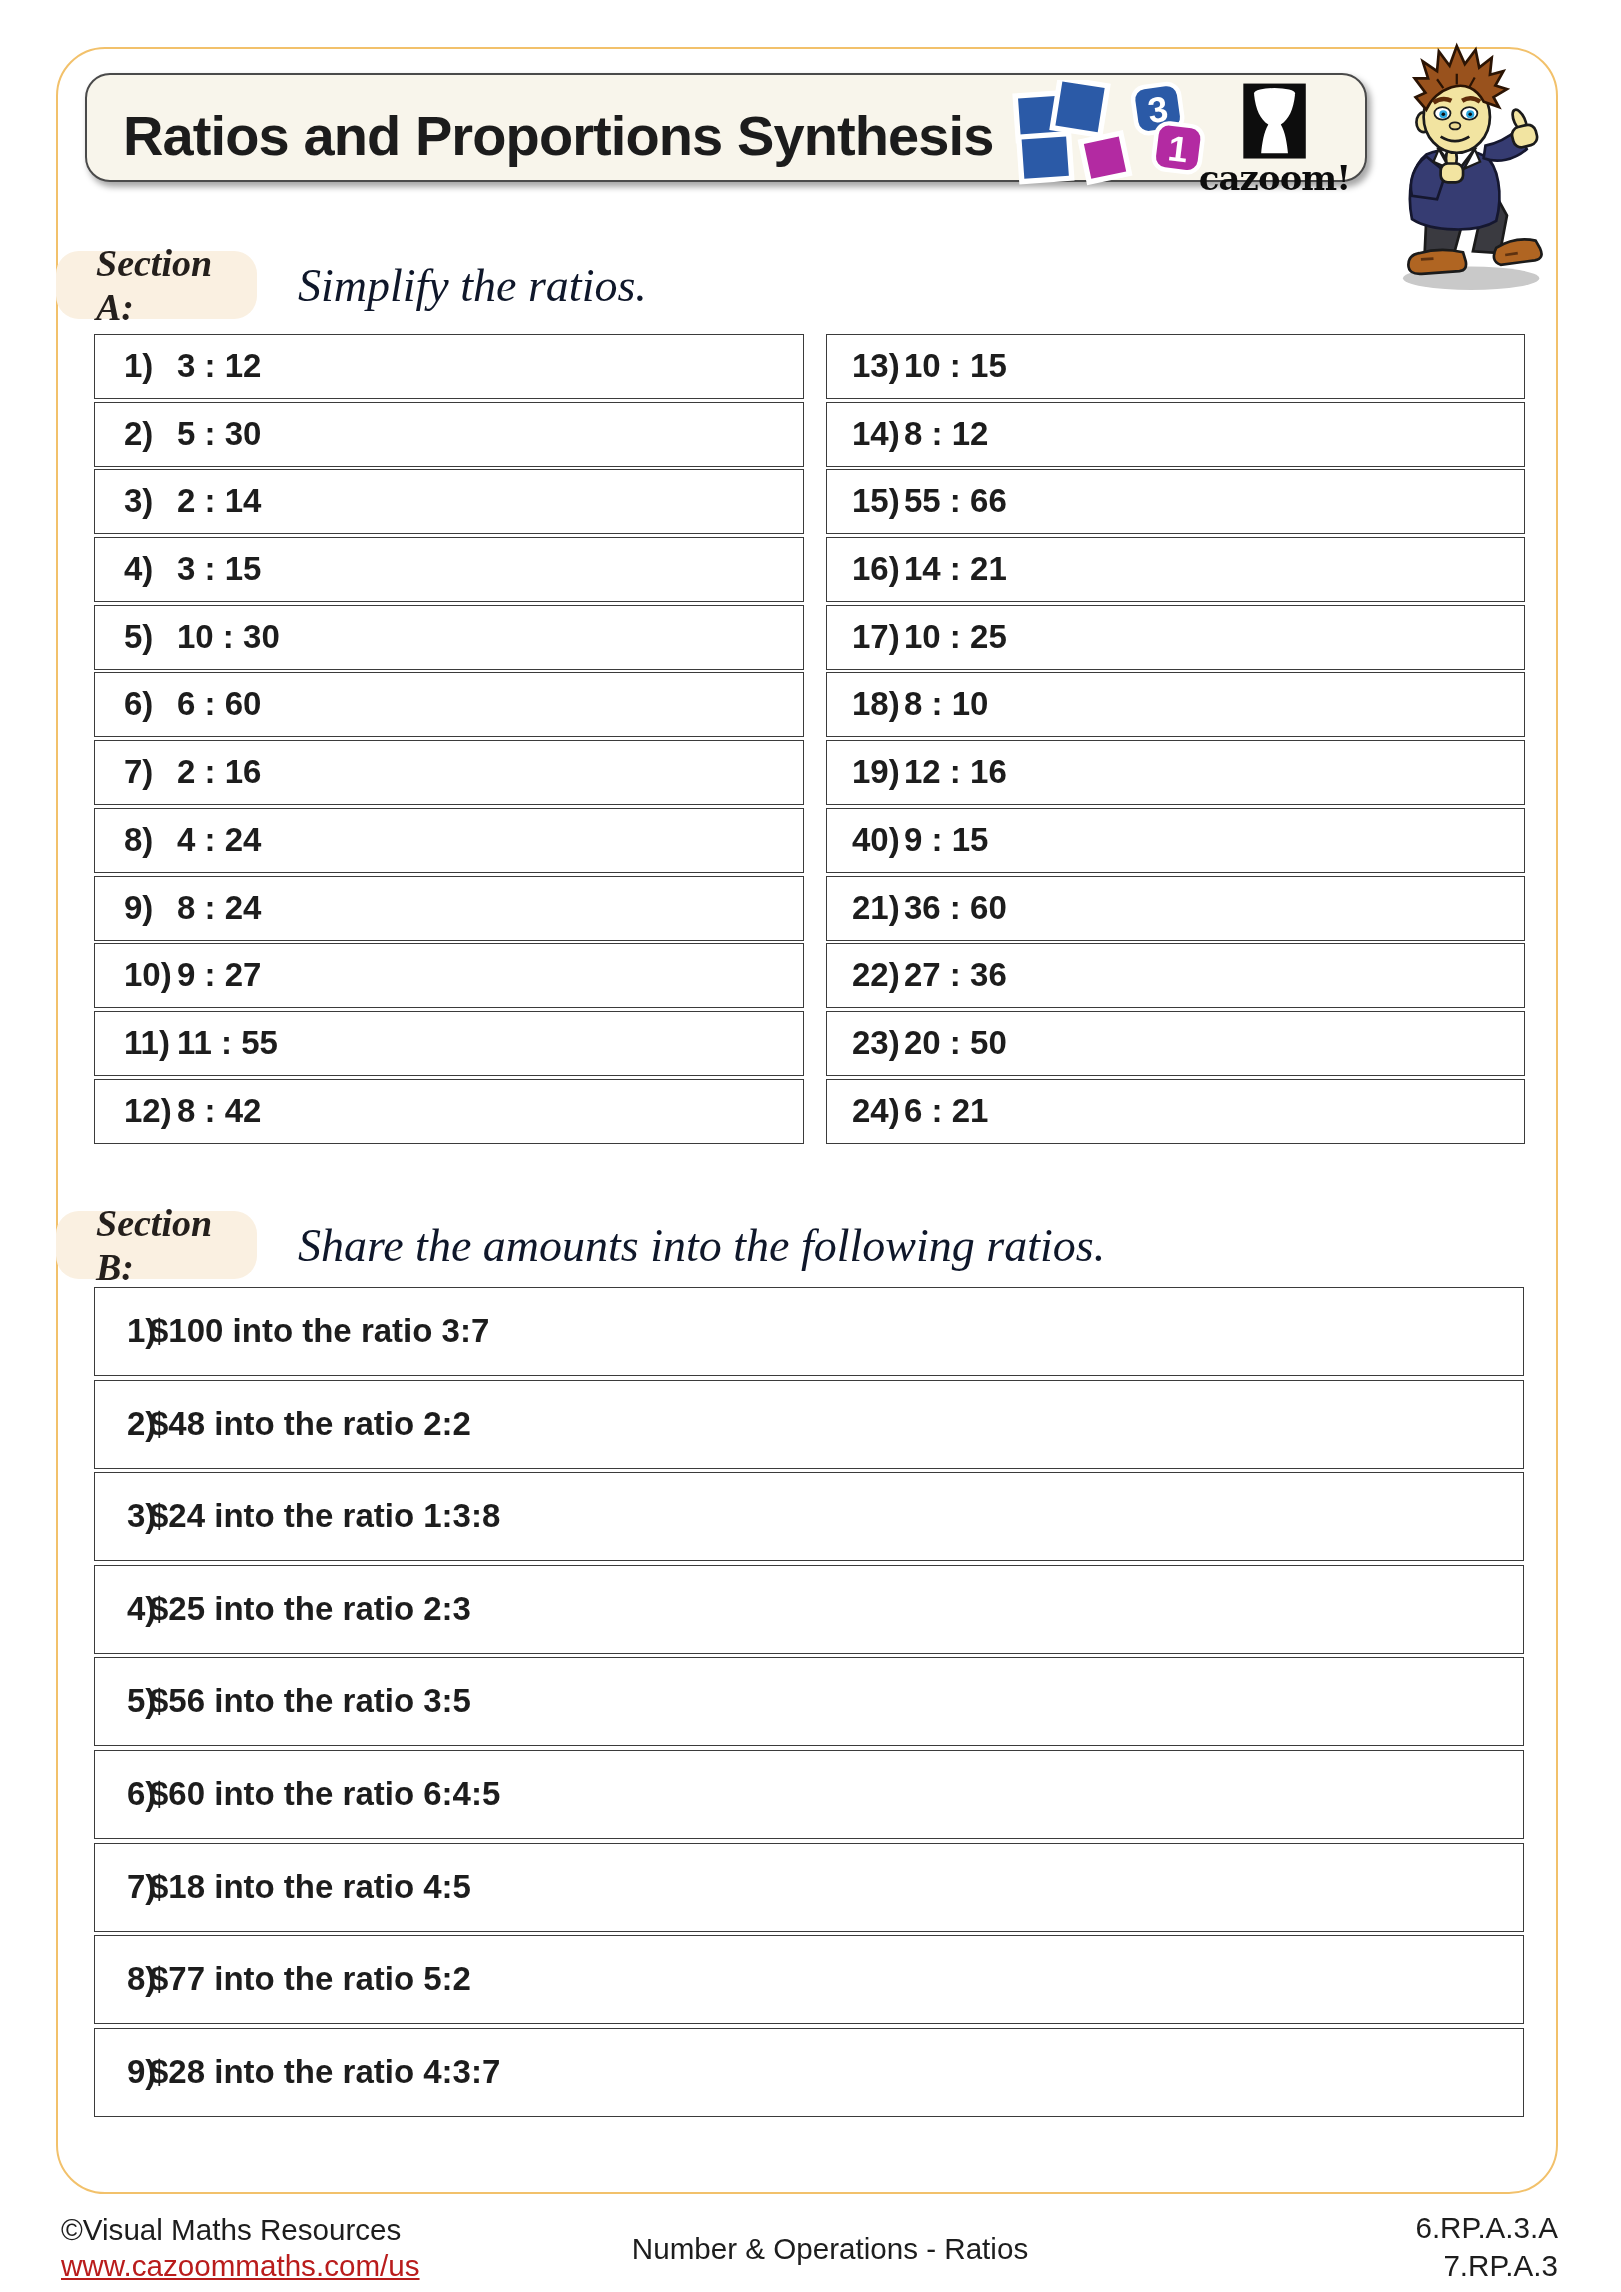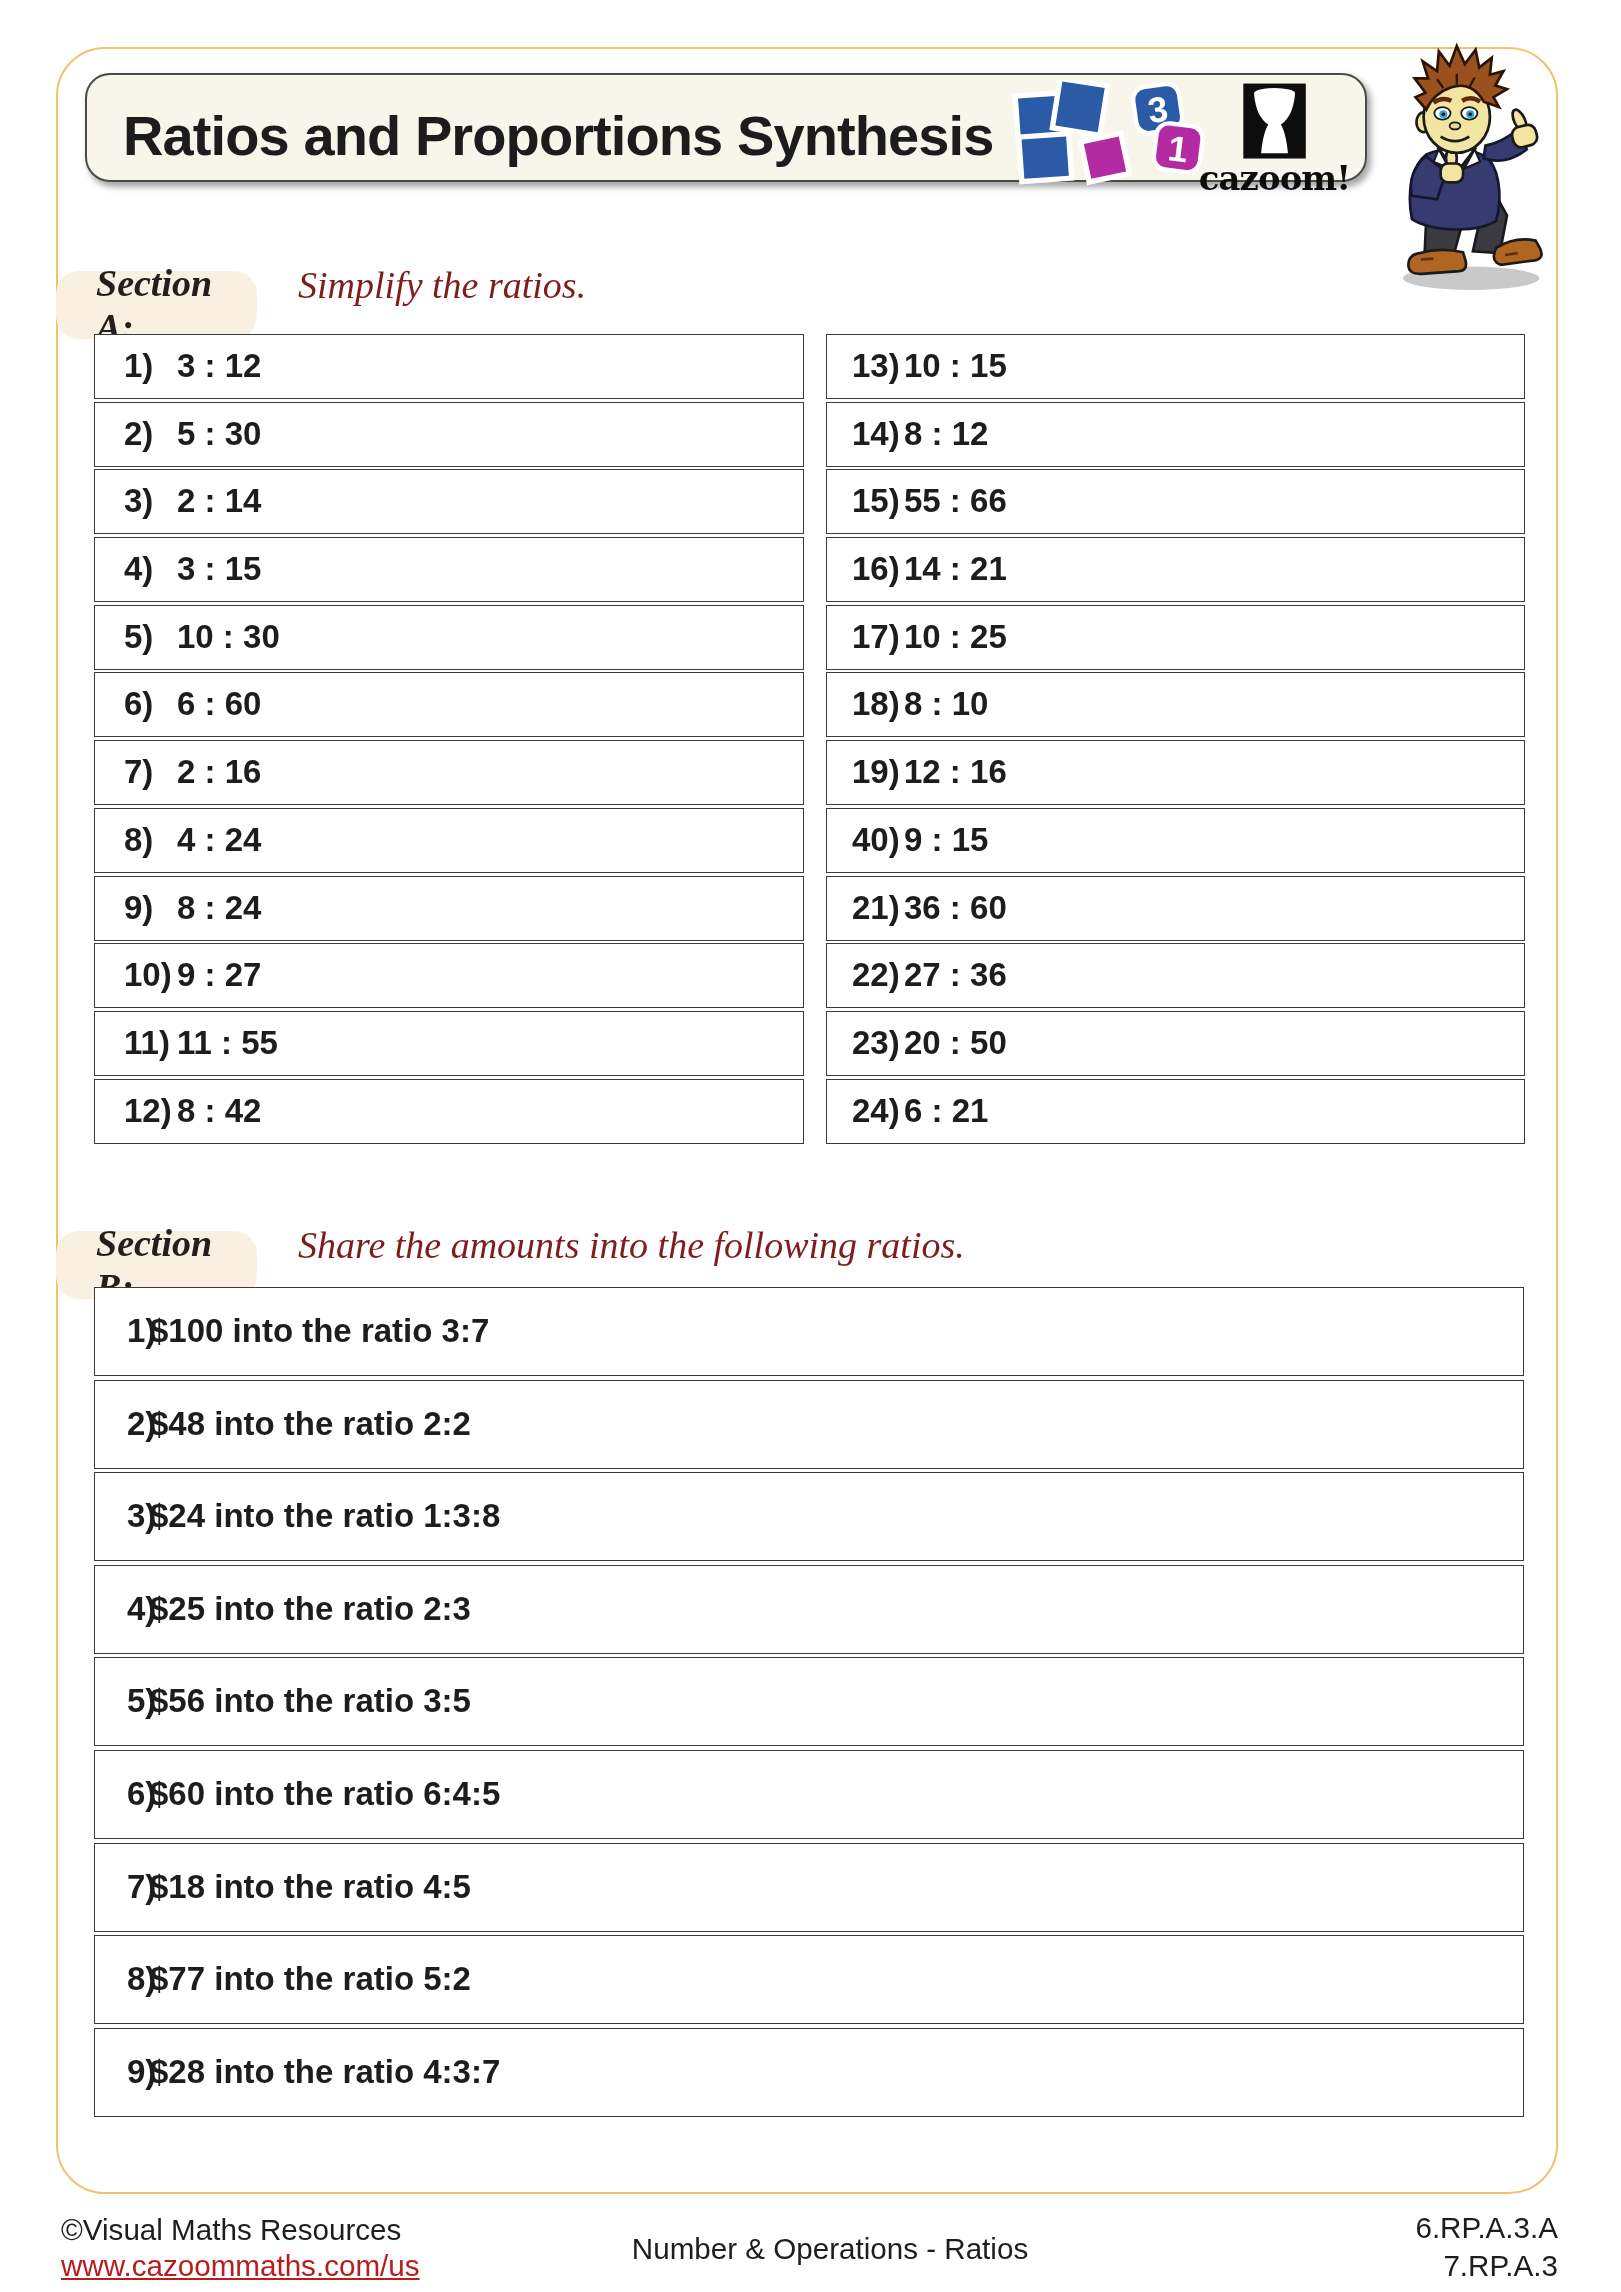--- a/index.html
+++ b/index.html
@@ -23,25 +23,25 @@
     font-size:56px;font-weight:bold;letter-spacing:-0.9px;color:#1c1c1c;white-space:nowrap;
   }
   .logo-svg{position:absolute;left:922px;top:5.4px;}
   
   .mascot{position:absolute;left:1394px;top:38px;}
   
   .section-label{
     position:absolute;width:201px;height:68px;background:#faf0e1;border-radius:23px;
     display:flex;align-items:center;padding-left:40px;box-sizing:border-box;
     font-family:"Liberation Serif",serif;font-style:italic;font-weight:bold;
-    font-size:38px;color:#241f1c;margin-top:20px;
+    font-size:38px;color:#241f1c;
   }
   .section-instruction{
     position:absolute;left:298px;height:68px;display:flex;align-items:center;
-    font-family:"Liberation Serif",serif;font-style:italic;font-size:38px;color:#7f1d1d;
+    font-family:"Liberation Serif",serif;font-style:italic;font-size:46px;color:#0f172a;
     white-space:nowrap;
   }
   #section-a-label{left:56px;top:251px;}
   #section-a-instruction{top:251px;}
   #section-b-label{left:56px;top:1211px;}
   #section-b-instruction{top:1211px;}
   
   .colA{position:absolute;top:334px;}
   #colA-left{left:94px;width:710px;}
   #colA-right{left:826px;width:699px;}

